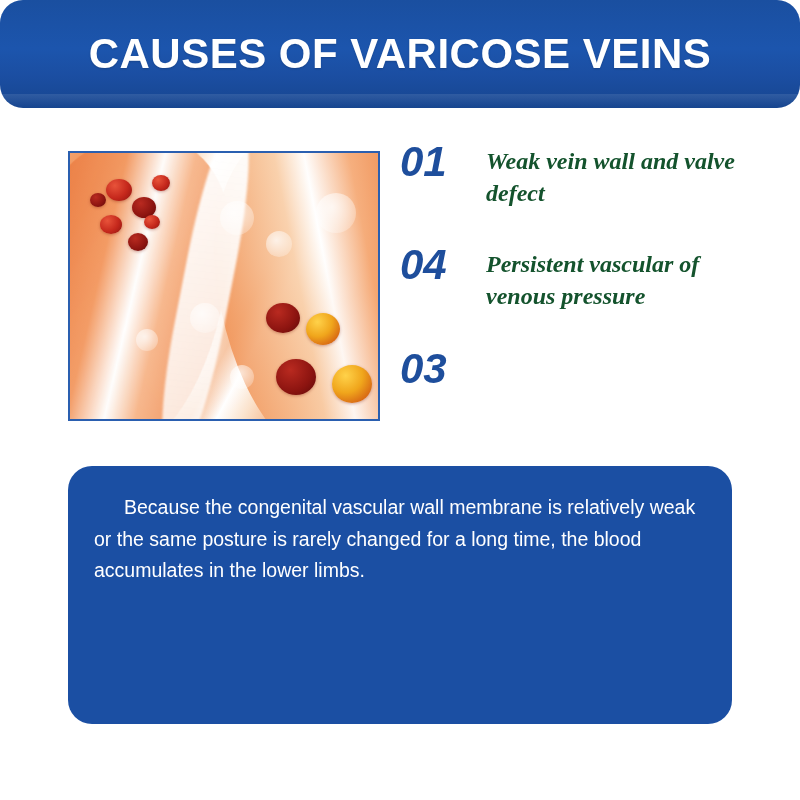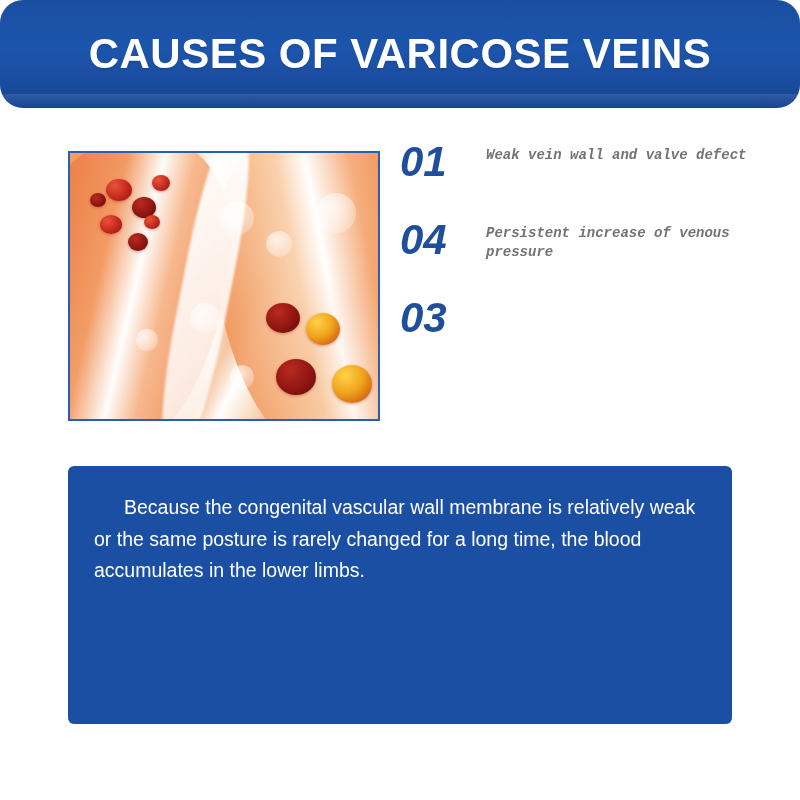--- a/index.html
+++ b/index.html
@@ -155,38 +155,38 @@
     width: 86px;
     flex: 0 0 86px;
     color: #1e4e9c;
     font-size: 42px;
     font-weight: bold;
     font-style: italic;
     line-height: 1.05;
     font-family: "Liberation Sans", sans-serif;
   }
   .num-text {
-    color: #737373;
-    font-size: 14px;
+    color: #14532d;
+    font-size: 24px;
     font-weight: bold;
     font-style: italic;
     line-height: 1.32;
     padding-top: 6px;
-    font-family: Liberation Mono, monospace;
+    font-family: Liberation Serif, serif;
   }
 
   
   .panel {
     position: absolute;
     left: 68px;
     top: 466px;
     width: 664px;
     height: 258px;
     background: #1b4fa3;
-    border-radius: 6px;
+    border-radius: 24px;
     box-sizing: border-box;
     padding: 26px 30px 20px 26px;
   }
   .panel p {
     margin: 0;
     color: #ffffff;
     font-size: 19.5px;
     line-height: 1.62;
     font-family: "Liberation Sans", sans-serif;
   }
@@ -231,21 +231,21 @@
       </div>
     </div>
 
     <div class="numbers">
       <div class="num-row">
         <div class="num">01</div>
         <div class="num-text">Weak vein wall and valve defect</div>
       </div>
       <div class="num-row">
         <div class="num">04</div>
-        <div class="num-text">Persistent increase of venous pressure</div>
+        <div class="num-text">Persistent vascular of venous pressure</div>
       </div>
       <div class="num-row">
         <div class="num">03</div>
       </div>
     </div>
 
   </div>
 
   <div class="panel">
     <p class="indent">Because the congenital vascular wall membrane is relatively weak or the same posture is rarely changed for a long time, the blood accumulates in the lower limbs.</p>

